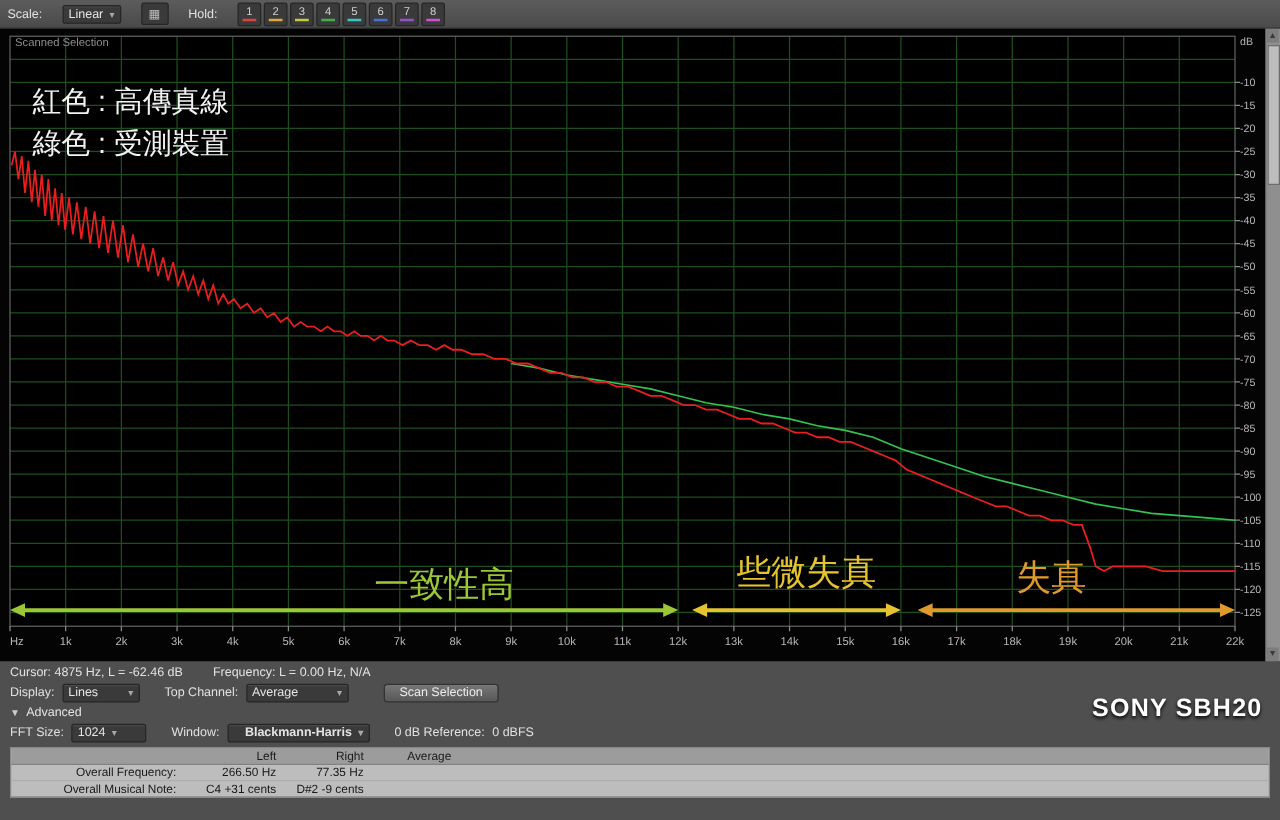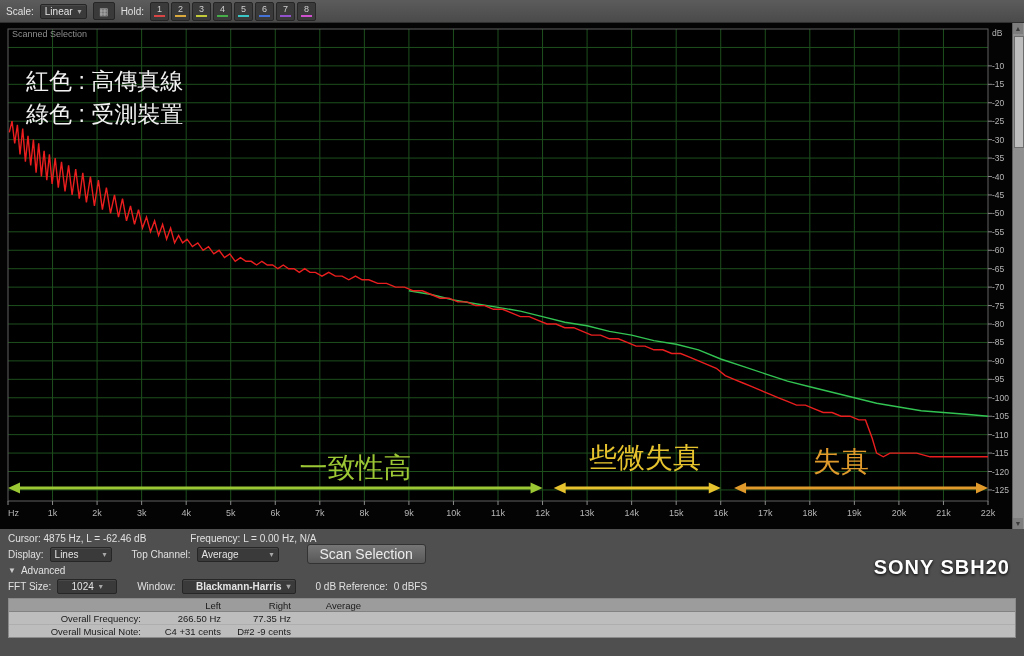--- a/index.html
+++ b/index.html
@@ -1,19 +1,19 @@
 <!DOCTYPE html>
 <html><head>
 <meta charset="utf-8">
 <style>
   html,body{margin:0;padding:0;background:#2a2a2a;}
   .app{position:relative;width:1024px;height:656px;background:#4f4f4f;overflow:hidden;
        font-family:"Liberation Sans",sans-serif;color:#ddd;outline:1px solid #8a8a8a;}
   
-  .toolbar{height:22px;display:flex;align-items:center;gap:6px;padding:0 6px;
+  .toolbar{height:22px;display:flex;align-items:center;gap:16px;padding:0 6px;
            background:linear-gradient(#5c5c5c,#4a4a4a);border-bottom:1px solid #303030;}
   .lbl{font-size:10px;color:#e0e0e0;white-space:nowrap;}
   .select{display:inline-flex;align-items:center;gap:5px;background:#3a3a3a;border:1px solid #262626;
           border-radius:2px;padding:1px 4px;font-size:10px;color:#e4e4e4;
           box-shadow:inset 0 1px 0 rgba(255,255,255,.08);white-space:nowrap;}
   .select .arr{font-size:8px;color:#a8a8a8;}
   .iconbtn{width:20px;height:16px;background:#3a3a3a;border:1px solid #262626;border-radius:2px;
            display:flex;align-items:center;justify-content:center;font-size:10px;color:#b8b8b8;}
   .holds{display:flex;gap:2px;}
   .holdbtn{width:17px;height:17px;background:#3a3a3a;border:1px solid #262626;border-radius:2px;
@@ -24,24 +24,24 @@
   
   .spectrum{position:relative;height:506px;background:#040404;}
   .spectrum svg{display:block;}
   svg text{font-family:"Liberation Sans",sans-serif;}
   .vscroll{position:absolute;top:0;right:0;width:11px;height:506px;background:#8f8f8f;border-left:1px solid #5e5e5e;}
   .vscroll .sarr{position:absolute;left:0;width:10px;height:11px;background:#7d7d7d;color:#3a3a3a;
                  font-size:7px;line-height:11px;text-align:center;}
   .vscroll .sarr.up{top:0;} .vscroll .sarr.down{bottom:0;}
   .vscroll .thumb{position:absolute;top:13px;left:1px;width:8px;height:110px;background:#bdbdbd;border:1px solid #6d6d6d;}
   
-  .statusline{height:14px;display:flex;align-items:center;gap:44px;padding:2px 8px 0 8px;font-size:10px;color:#e2e2e2;}
+  .statusline{height:14px;display:flex;align-items:center;gap:24px;padding:2px 8px 0 8px;font-size:10px;color:#e2e2e2;}
   .ctlrow{height:18px;display:flex;align-items:center;gap:6px;padding:0 8px;font-size:10px;}
   .btn{background:linear-gradient(#767676,#585858);border:1px solid #333;border-radius:3px;
-       font-size:14px;color:#ebebeb;padding:1px 12px;white-space:nowrap;}
+       font-size:10px;color:#ebebeb;padding:1px 12px;white-space:nowrap;}
   .advrow{height:14px;display:flex;align-items:center;gap:5px;padding:0 8px;font-size:10px;color:#e2e2e2;}
   .tri{font-size:8px;color:#cccccc;}
   .gap8{width:8px;} .gap16{width:16px;}
   .watermark{position:absolute;right:14px;top:556px;font-size:20px;font-weight:bold;color:#ffffff;
              letter-spacing:1px;text-shadow:0 1px 3px #000;}
   
   .tablewrap{margin:3px 0 0 8px;width:1006px;background:#bdbdbd;border:1px solid #8a8a8a;
              font-size:9.5px;color:#1a1a1a;}
   .thead{display:flex;align-items:center;height:12px;background:#9c9c9c;border-bottom:1px solid #828282;}
   .trow{display:flex;align-items:center;height:12px;border-bottom:1px solid #aeaeae;}
@@ -293,21 +293,21 @@
     <button class="btn">Scan Selection</button>
   </div>
 
   <div class="advrow">
     <span class="tri">▼</span>
     <span>Advanced</span>
   </div>
 
   <div class="ctlrow">
     <span class="lbl">FFT Size:</span>
-    <div class="select" style="width:50px;justify-content:center;">
+    <div class="select" style="width:50px;justify-content:flex-start;">
       <span>1024</span>
       <span class="arr">▾</span>
     </div>
     <span class="gap8"></span>
     <span class="lbl">Window:</span>
     <div class="select" style="width:104px;justify-content:flex-end;font-weight:bold;">
       <span>Blackmann-Harris</span>
       <span class="arr">▾</span>
     </div>
     <span class="gap8"></span>

